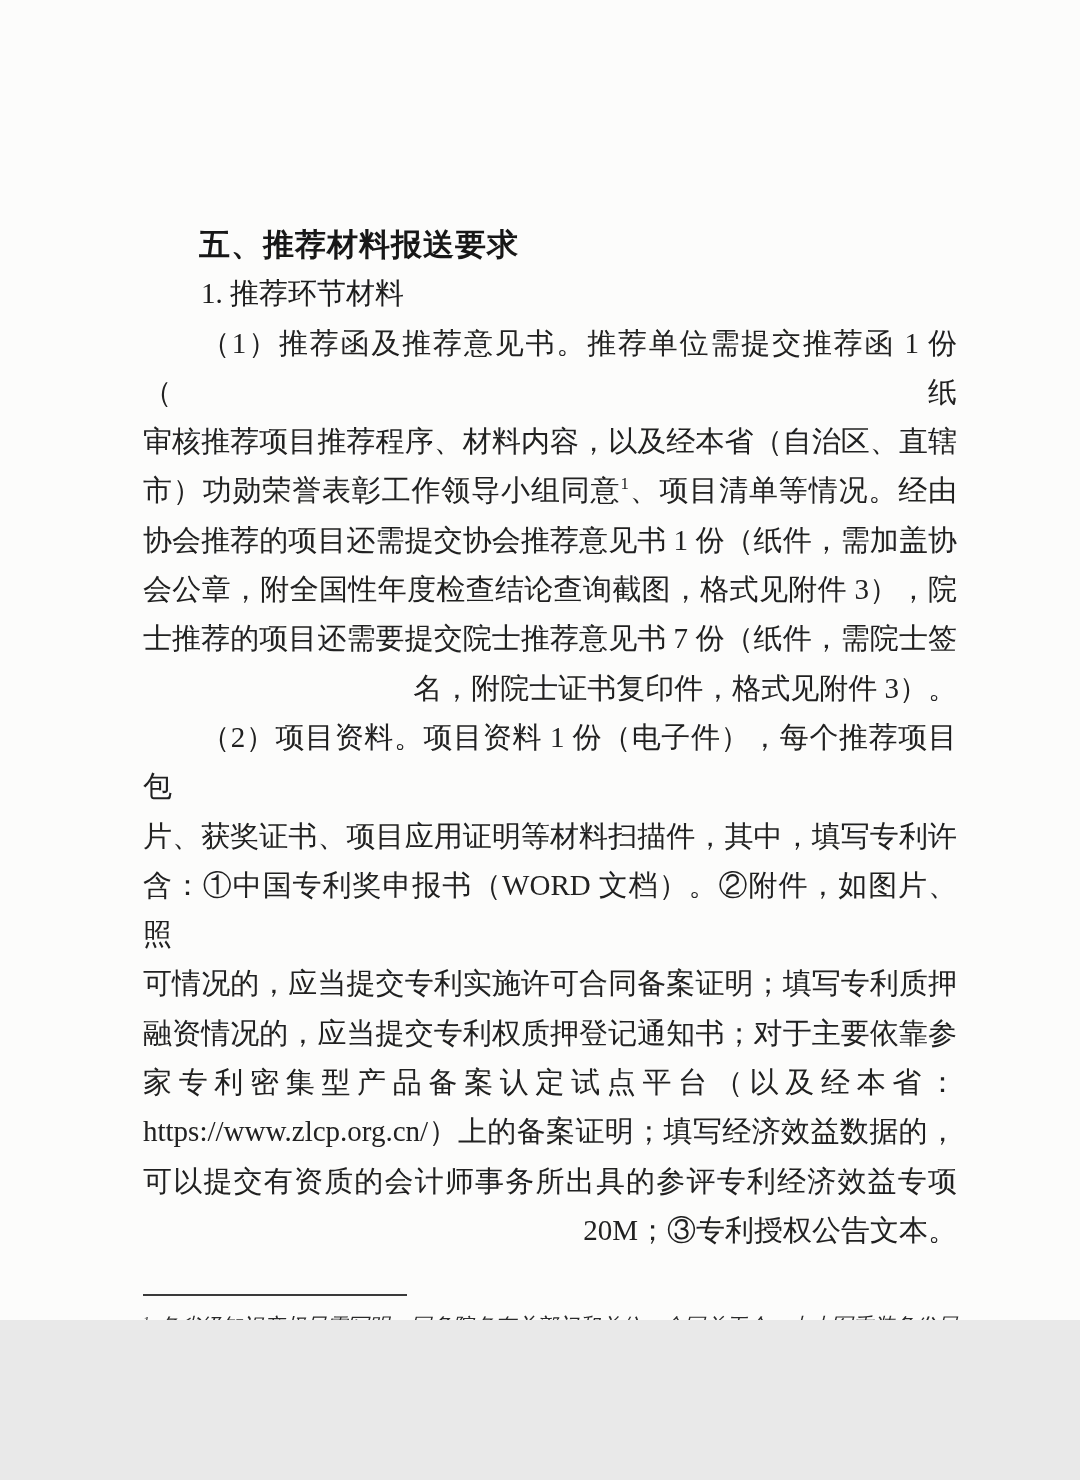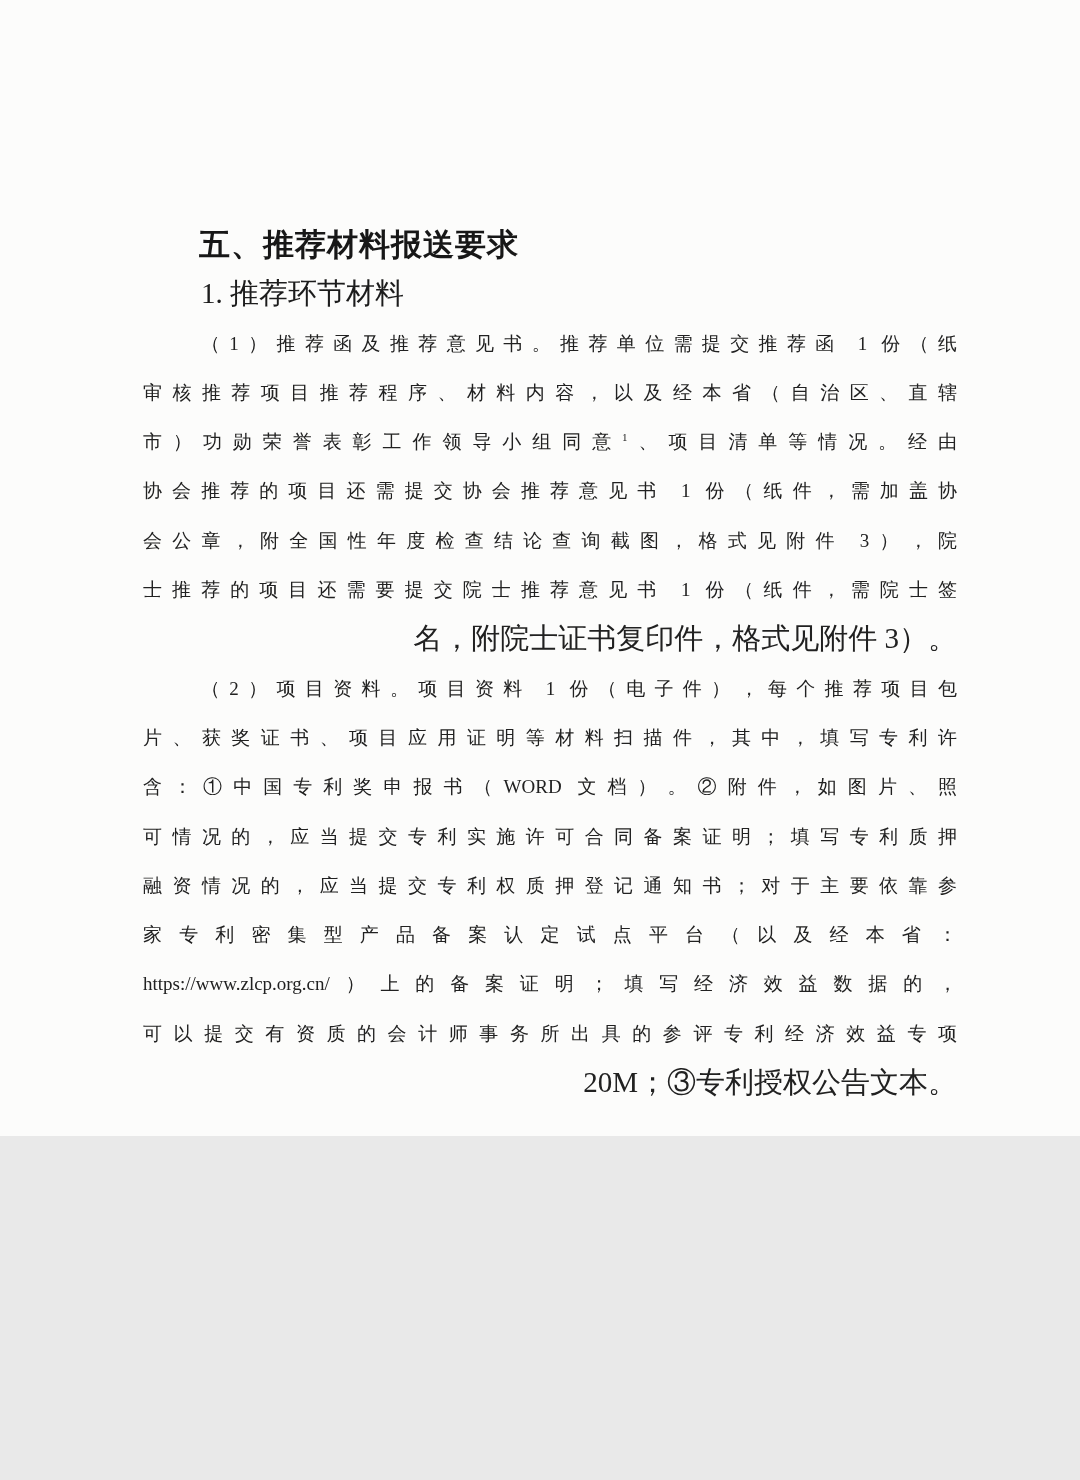--- a/index.html
+++ b/index.html
@@ -1,30 +1,30 @@
 <!DOCTYPE html>
 <html lang="zh"><head>
 <meta charset="utf-8">
 <style>
   html,body{margin:0;padding:0;background:#e9e9e9;}
   .page{
     position:relative;
-    width:1080px;height:1136px;
+    width:1080px;height:1320px;
     background:#fcfcfb;
     overflow:hidden;
     font-family:"Liberation Serif","DejaVu Serif",serif;
     color:#212121;
   }
   .column{
     position:absolute;
     left:143px;top:220px;
     width:814px;
   }
   .jline{
-    font-size:19px;
+    font-size:29px;
     line-height:49.3px;
     text-align:justify;
     text-align-last:justify;
     text-justify:inter-character;
   }
   .lline{
     font-size:29px;
     line-height:49.3px;
     text-align:right;
   }
@@ -95,21 +95,21 @@
 
 
     <div class="doc-subheading">1. 推荐环节材料</div>
 
     <div>
       <div class="jline indent">（1）推荐函及推荐意见书。推荐单位需提交推荐函 1 份（纸</div>
       <div class="jline">审核推荐项目推荐程序、材料内容，以及经本省（自治区、直辖</div>
       <div class="jline"><span>市）功勋荣誉表彰工作领导小组同意</span><sup class="fn-ref">1</sup><span>、项目清单等情况。经由</span></div>
       <div class="jline">协会推荐的项目还需提交协会推荐意见书 1 份（纸件，需加盖协</div>
       <div class="jline">会公章，附全国性年度检查结论查询截图，格式见附件 3），院</div>
-      <div class="jline">士推荐的项目还需要提交院士推荐意见书 1 份（纸件，需院士签</div>
+      <div class="jline">士推荐的项目还需要提交院士推荐意见书 7 份（纸件，需院士签</div>
       <div class="lline">名，附院士证书复印件，格式见附件 3）。</div>
     </div>
 
     <div>
       <div class="jline indent">（2）项目资料。项目资料 1 份（电子件），每个推荐项目包</div>
       <div class="jline">片、获奖证书、项目应用证明等材料扫描件，其中，填写专利许</div>
       <div class="jline">含：①中国专利奖申报书（WORD 文档）。②附件，如图片、照</div>
       <div class="jline">可情况的，应当提交专利实施许可合同备案证明；填写专利质押</div>
       <div class="jline">融资情况的，应当提交专利权质押登记通知书；对于主要依靠参</div>
       <div class="jline">家专利密集型产品备案认定试点平台（以及经本省：</div>

